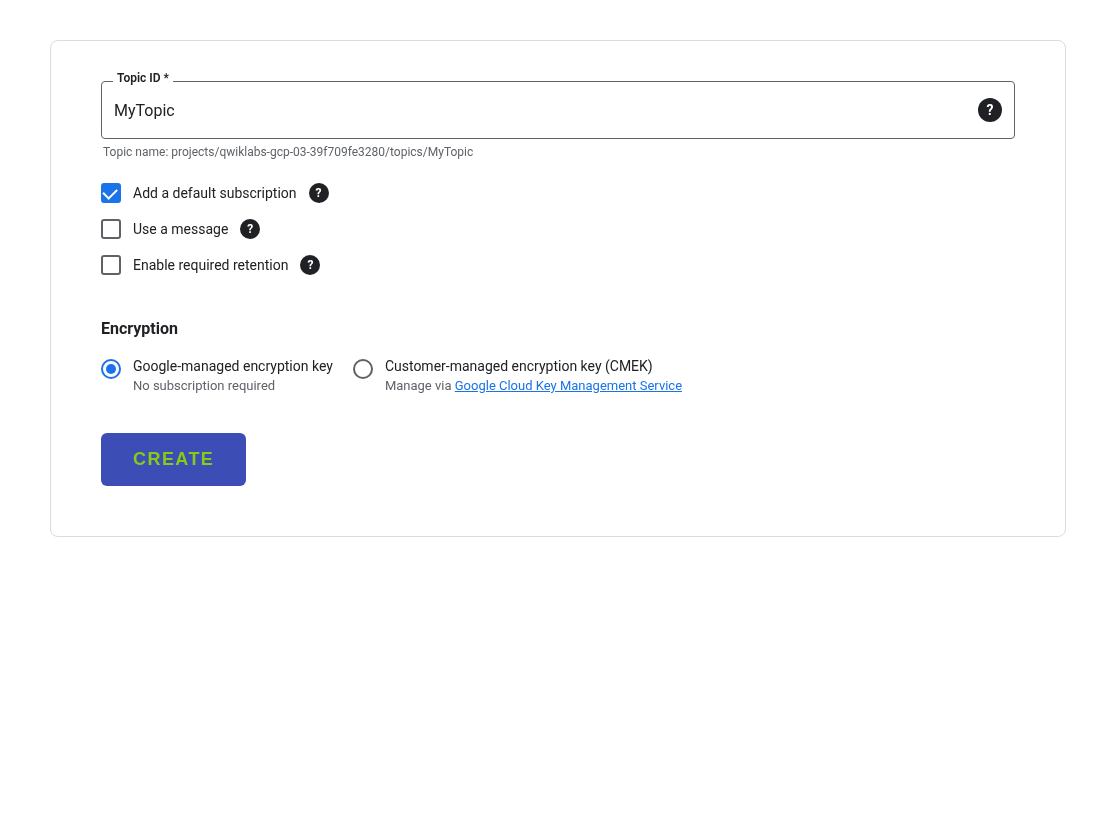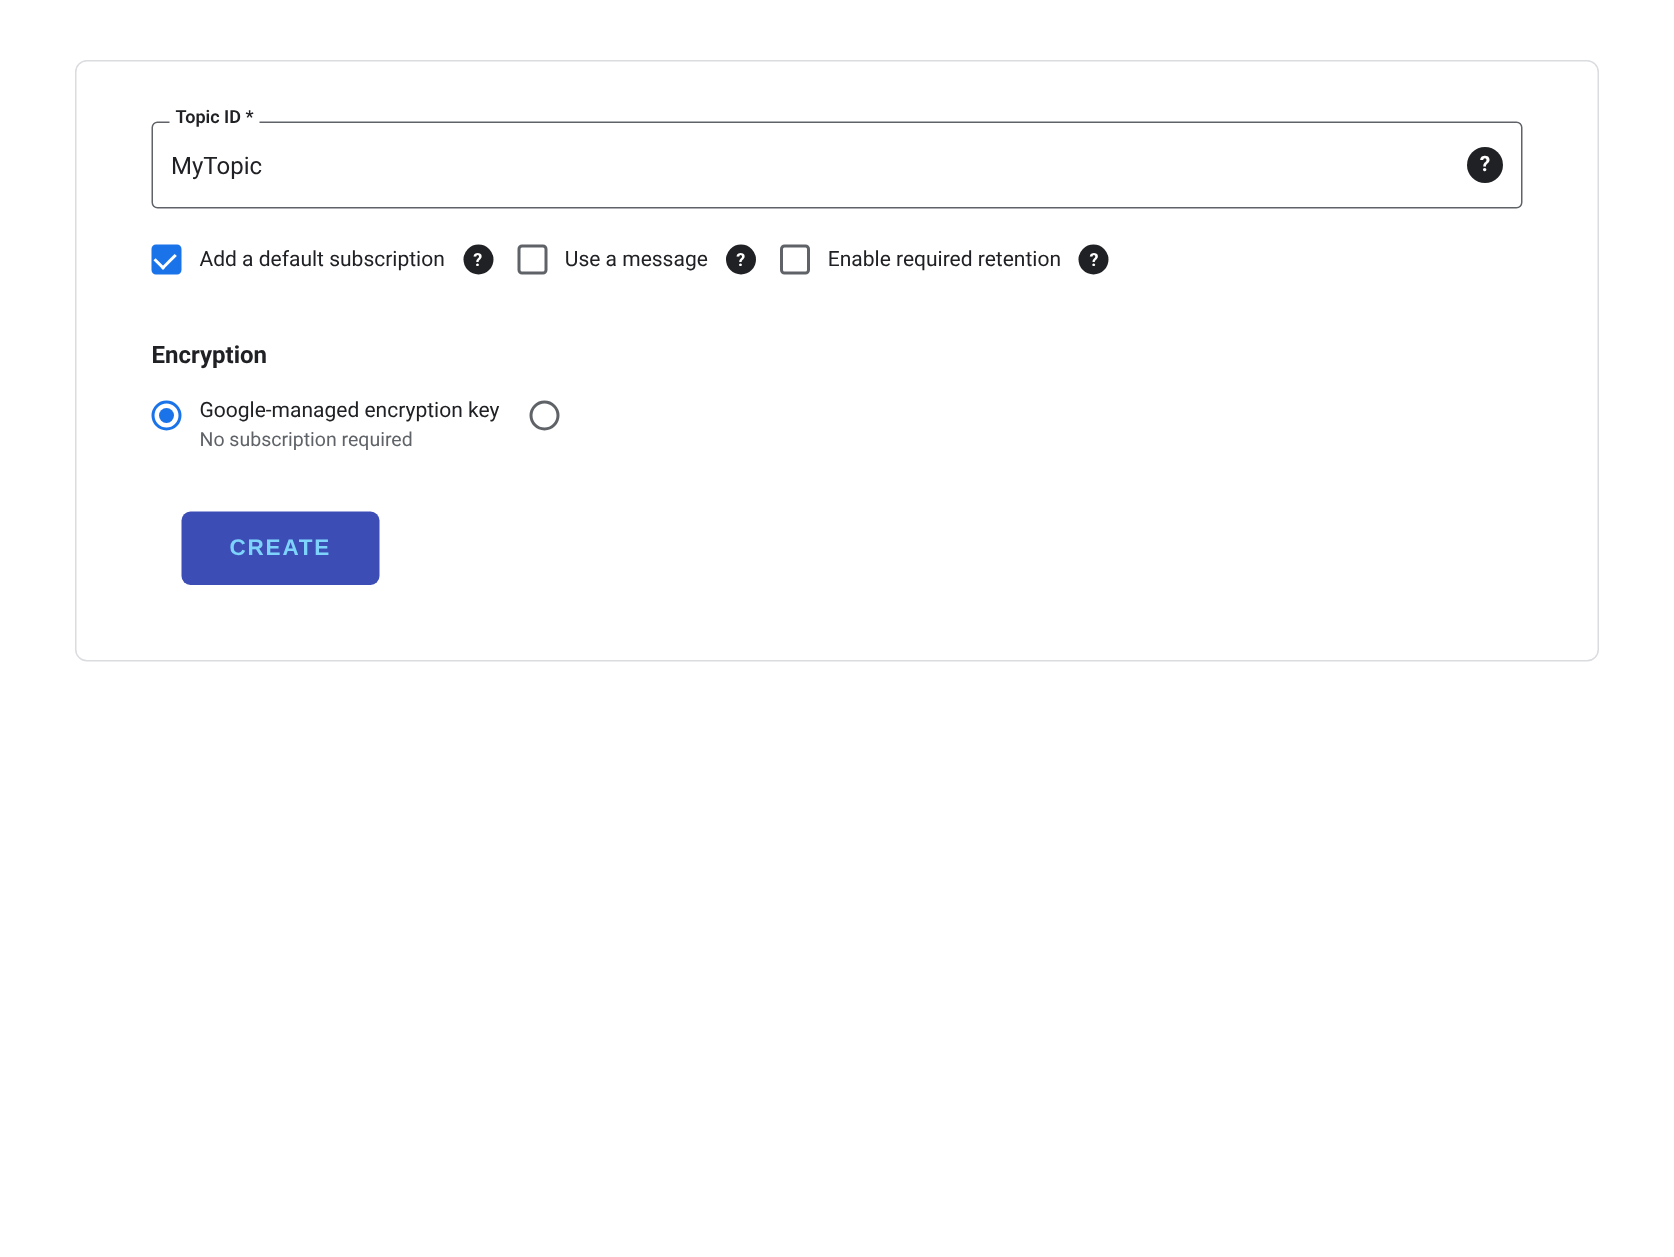--- a/index.html
+++ b/index.html
@@ -82,21 +82,21 @@
       font-size: 12px;
       color: #5f6368;
       margin-top: 6px;
       padding-left: 2px;
     }
 
     
     .options-section {
       margin-top: 24px;
       display: flex;
-      flex-direction: row;
+      flex-direction: column;
       gap: 16px;
     }
 
     .option-row {
       display: flex;
       align-items: center;
       gap: 12px;
     }
 
     .checkbox-custom {
@@ -217,48 +217,48 @@
     .link-text {
       color: #1a73e8;
       text-decoration: underline;
       cursor: pointer;
     }
 
     
     .create-button {
       margin-top: 40px;
       background: #3c4db5;
-      color: #7dd3fc;
+      color: #84cc16;
       border: none;
       border-radius: 6px;
       padding: 16px 32px;
-      font-size: 15px;
+      font-size: 18px;
       font-weight: 700;
       letter-spacing: 0.08em;
       cursor: pointer;
       text-transform: uppercase;
-      margin-left: 20px;
     }
   </style>
 </head>
 <body>
 
 <div class="form-container">
 
   
   <div class="field-wrapper">
     <span class="field-label">Topic ID *</span>
     <div class="topic-input-row">
       <input class="topic-input" type="text" value="MyTopic" style="">
       <div class="help-icon">
         <span>?</span>
       </div>
     </div>
   </div>
 
+  <div class="topic-name-hint">Topic name: projects/qwiklabs-gcp-03-39f709fe3280/topics/MyTopic</div>
 
   
   <div class="options-section">
 
     <div class="option-row">
       <div class="checkbox-custom checked"></div>
       <span class="option-label">Add a default subscription</span>
       <div class="help-icon-small">?</div>
     </div>
 
@@ -285,20 +285,26 @@
       <div class="radio-option">
         <div class="radio-custom selected"></div>
         <div class="radio-content">
           <span class="radio-label">Google-managed encryption key</span>
           <span class="radio-sublabel">No subscription required</span>
         </div>
       </div>
 
       <div class="radio-option">
         <div class="radio-custom"></div>
+        <div class="radio-content">
+          <span class="radio-label">Customer-managed encryption key (CMEK)</span>
+          <span class="radio-sublabel">
+            Manage via <a class="link-text" href="#">Google Cloud Key Management Service</a>
+          </span>
+        </div>
       </div>
 
     </div>
   </div>
 
   
   <button class="create-button">CREATE</button>
 
 </div>
 

